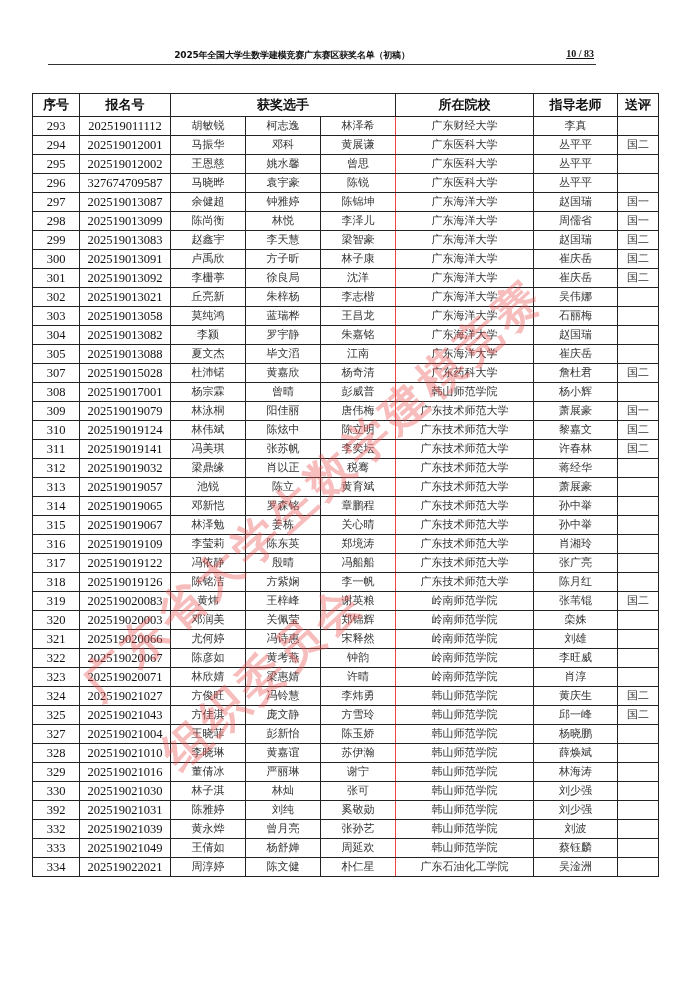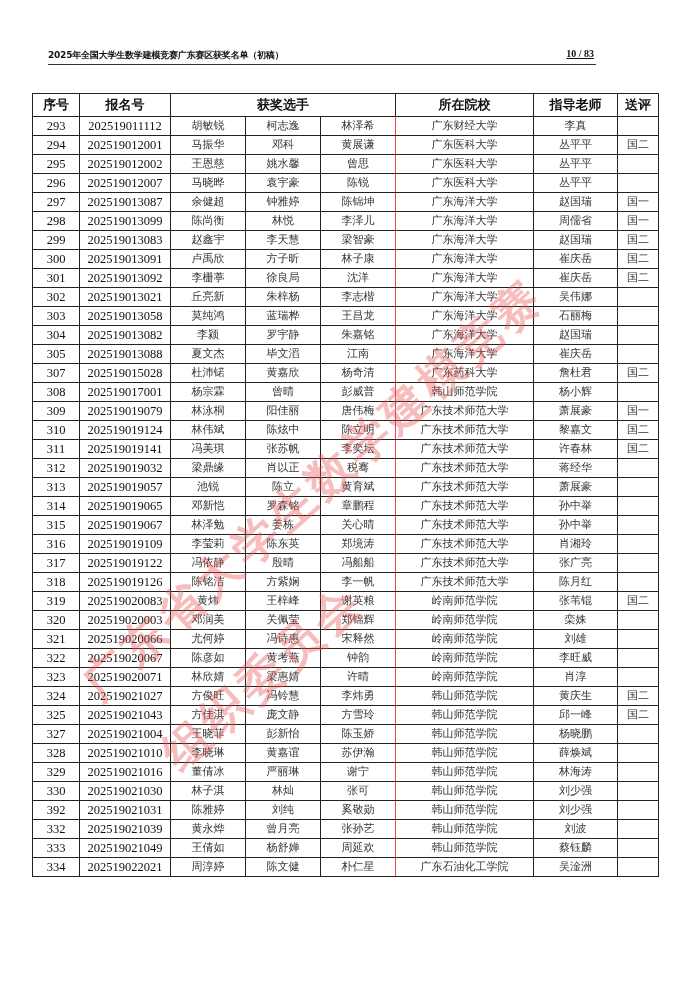--- a/index.html
+++ b/index.html
@@ -1,20 +1,20 @@
 <!DOCTYPE html>
 <html><head>
 <meta charset="utf-8">
 <style>
   html, body { margin: 0; padding: 0; background: #ffffff; }
   body { width: 700px; height: 989px; position: relative; overflow: hidden;
          font-family: "DejaVu Serif", "Liberation Serif", serif; color: #111; }
   .page-header { position: absolute; left: 48px; top: 44px; width: 548px; height: 20px;
                  border-bottom: 1.5px solid #333; }
-  .doc-title { position: absolute; left: 0; right: 60px; top: 5px; 
+  .doc-title { position: absolute; left: 0; right: 60px; top: 5px; text-align: center;
                font-size: 9px; font-weight: bold; font-family: "DejaVu Sans", sans-serif; letter-spacing: -0.2px; }
   .page-num { position: absolute; right: 2px; top: 4px; font-size: 10px; font-weight: bold;
               font-family: "Liberation Serif", serif; text-decoration: underline; }
   table.awards { position: absolute; left: 32px; top: 93px; border-collapse: collapse;
                  table-layout: fixed; width: 626px; font-size: 11.5px; }
   table.awards th, table.awards td { border: 1px solid #222; padding: 0; text-align: center;
                  white-space: nowrap; overflow: hidden; }
   table.awards th { height: 22px; font-size: 13px; font-weight: bold;
                     font-family: "DejaVu Sans", sans-serif; }
   table.awards td { height: 18px; line-height: 18px; }
@@ -86,21 +86,21 @@
         <td class="reg">202519012002</td>
         <td class="name first">王恩慈</td>
         <td class="name">姚水馨</td>
         <td class="name last">曾思</td>
         <td class="school">广东医科大学</td>
         <td class="teacher">丛平平</td>
         <td class="eval"></td>
       </tr>
       <tr>
         <td class="num">296</td>
-        <td class="reg">202519012007</td>
+        <td class="reg">327674709587</td>
         <td class="name first">马晓晔</td>
         <td class="name">袁宇豪</td>
         <td class="name last">陈锐</td>
         <td class="school">广东医科大学</td>
         <td class="teacher">丛平平</td>
         <td class="eval"></td>
       </tr>
       <tr>
         <td class="num">297</td>
         <td class="reg">202519013087</td>

